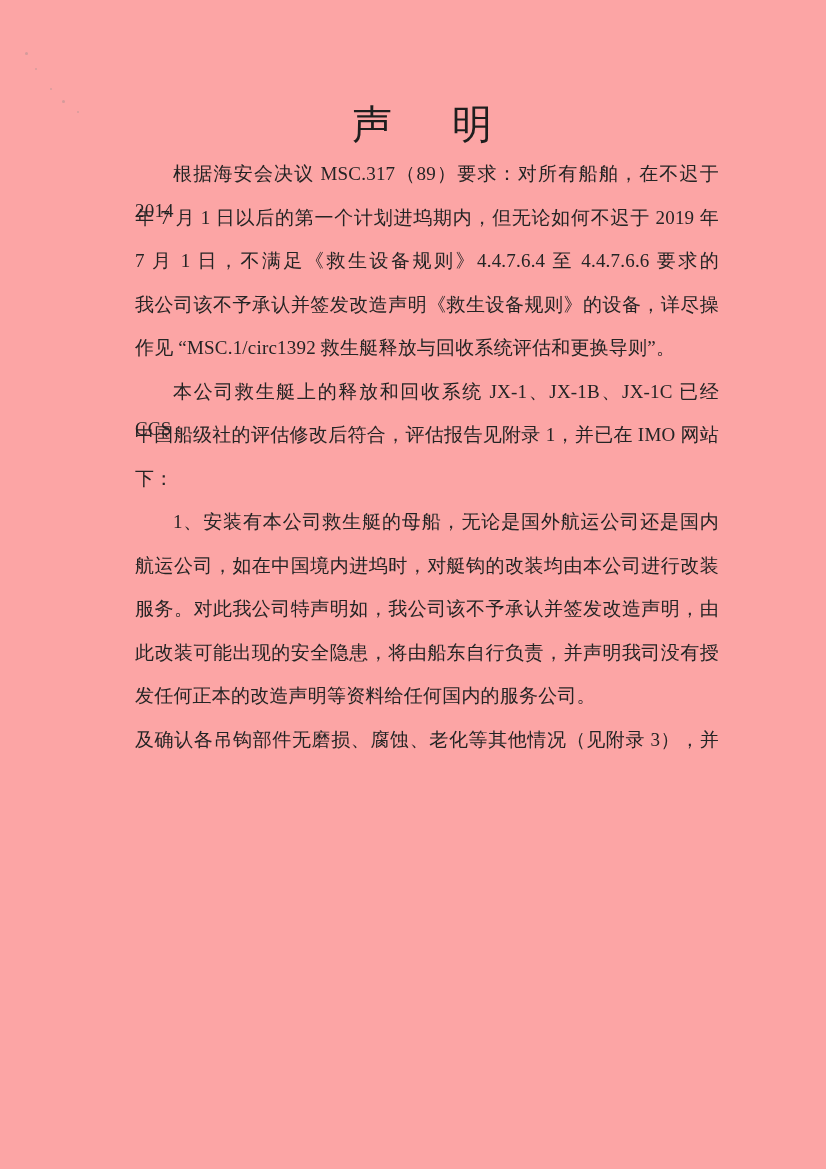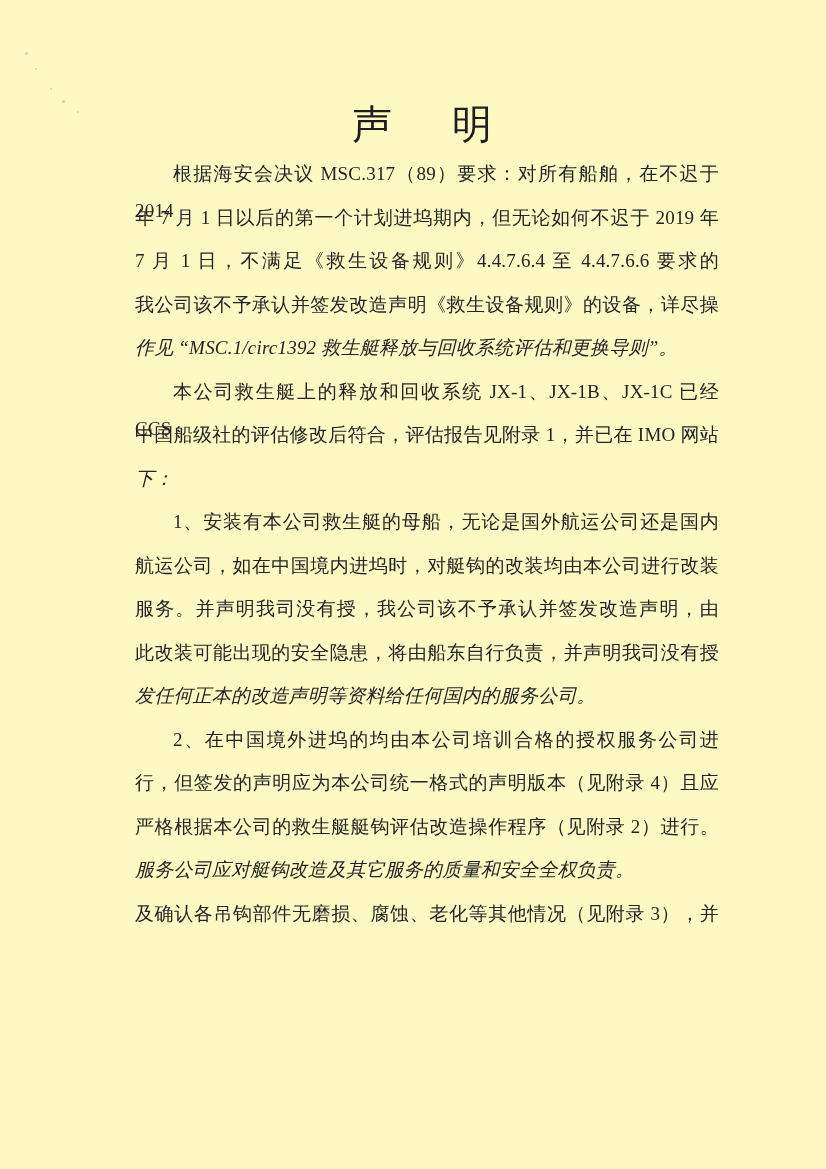--- a/index.html
+++ b/index.html
@@ -4,21 +4,21 @@
 <style>
   html, body {
     margin: 0;
     padding: 0;
     background: #ffffff;
   }
   .page {
     position: relative;
     width: 826px;
     height: 1169px;
-    background: #fef9c3;
+    background: #fca5a5;
     overflow: hidden;
     font-family: "Liberation Serif", "DejaVu Serif", serif;
     color: #242424;
   }
   .content {
     position: absolute;
     left: 135px;
     top: 0;
     width: 584px;
   }
@@ -46,21 +46,20 @@
     text-align: justify;
     text-align-last: justify;
     letter-spacing: 0.2px;
   }
   .line.indent {
     text-indent: 2em;
   }
   .line.noj {
     text-align: left;
     text-align-last: auto;
-    font-style: italic;
   }
   
   .speck {
     position: absolute;
     width: 3px;
     height: 3px;
     border-radius: 50%;
     background: #8a8a8a;
     opacity: 0.35;
   }
@@ -97,31 +96,25 @@
 
       <div class="paragraph">
         <div class="line indent">本公司救生艇上的释放和回收系统 JX-1、JX-1B、JX-1C 已经 CCS</div>
         <div class="line">中国船级社的评估修改后符合，评估报告见附录 1，并已在 IMO 网站</div>
         <div class="line noj">下：</div>
       </div>
 
       <div class="paragraph">
         <div class="line indent">1、安装有本公司救生艇的母船，无论是国外航运公司还是国内</div>
         <div class="line">航运公司，如在中国境内进坞时，对艇钩的改装均由本公司进行改装</div>
-        <div class="line">服务。并声明我司没有授，我公司该不予承认并签发改造声明，由</div>
+        <div class="line">服务。对此我公司特声明如，我公司该不予承认并签发改造声明，由</div>
         <div class="line">此改装可能出现的安全隐患，将由船东自行负责，并声明我司没有授</div>
         <div class="line noj">发任何正本的改造声明等资料给任何国内的服务公司。</div>
       </div>
 
-      <div class="paragraph">
-        <div class="line indent">2、在中国境外进坞的均由本公司培训合格的授权服务公司进</div>
-        <div class="line">行，但签发的声明应为本公司统一格式的声明版本（见附录 4）且应</div>
-        <div class="line">严格根据本公司的救生艇艇钩评估改造操作程序（见附录 2）进行。</div>
-        <div class="line noj">服务公司应对艇钩改造及其它服务的质量和安全全权负责。</div>
-      </div>
 
       <div class="paragraph">
         <div class="line">及确认各吊钩部件无磨损、腐蚀、老化等其他情况（见附录 3），并</div>
       </div>
 
     </div>
   </div>
 </div>
 
 </body></html>

